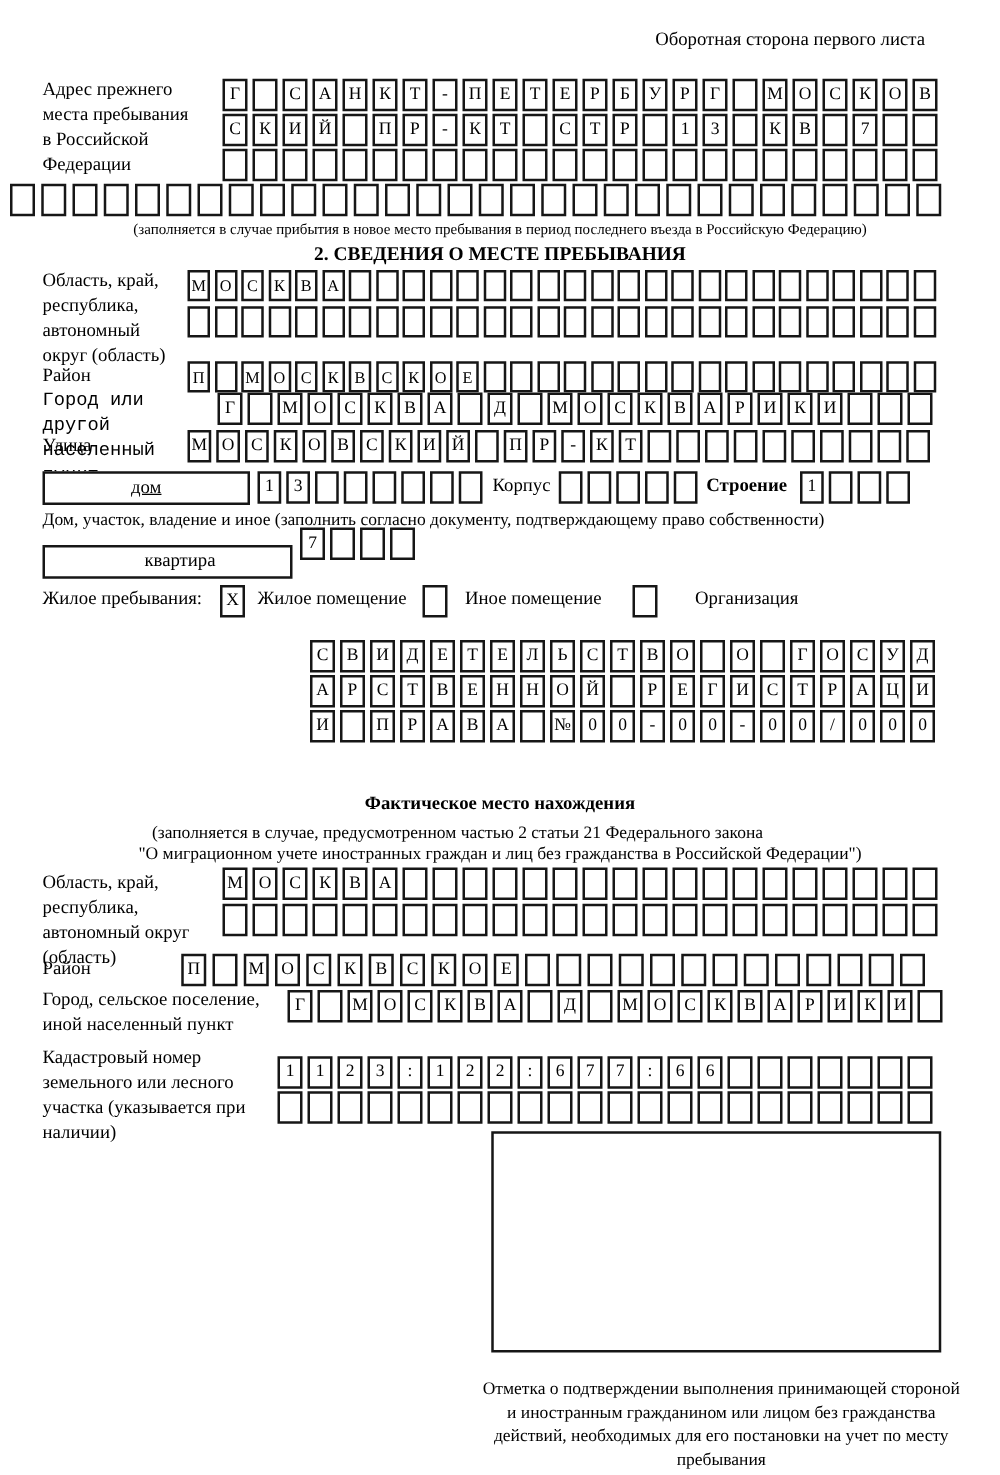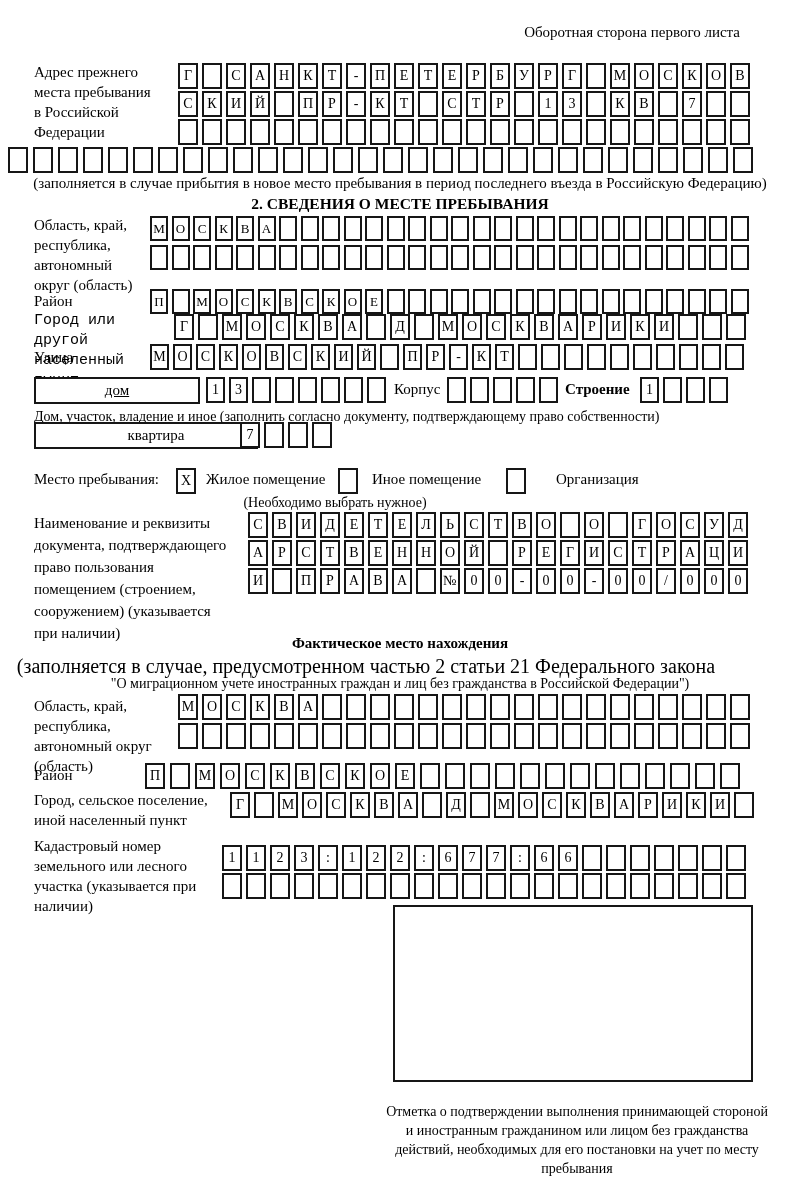--- a/index.html
+++ b/index.html
@@ -2,21 +2,21 @@
 <html><head>
 <meta charset="utf-8">
 <style>
   html,body{margin:0;padding:0;background:#fff;}
   .page{
     position:relative;width:800px;height:1180px;background:#ffffff;
     font-family:"Liberation Serif",serif;color:#000;overflow:hidden;
   }
   .lbl{position:absolute;font-size:15px;line-height:20px;}
   .inl{position:absolute;font-size:15px;white-space:nowrap;}
-  .cap{position:absolute;font-size:15px;line-height:17px;}
+  .cap{position:absolute;font-size:12px;line-height:17px;}
   .center{text-align:center;}
   .title{position:absolute;left:0;width:100%;text-align:center;font-weight:bold;font-size:15.5px;}
   .cells{position:absolute;display:flex;}
   .cell{
     box-sizing:border-box;flex:none;height:26px;border:2px solid #161616;
     display:inline-flex;align-items:center;justify-content:center;
     font-family:"Liberation Serif",serif;font-size:14px;background:#fff;
   }
   .p24 .cell{width:20px;margin-right:4px;}
   .p25 .cell{width:20px;margin-right:5px;}
@@ -323,44 +323,42 @@
     </div>
   <div class="inl" style="left:565px;top:381px;font-weight:bold;">Строение</div>
   <div class="cells p23" style="left:640px;top:377px;">
       <span class="cell">1</span>
       <span class="cell"></span>
       <span class="cell"></span>
       <span class="cell"></span>
     </div>
   <div class="cap" style="left:34px;top:408px;width:760px;font-size:14px;">Дом, участок, владение и иное (заполнить согласно документу, подтверждающему право собственности)</div>
 
-  <div class="bigbox" style="left:34px;top:422px;width:224px;padding-left:20px;">квартира</div>
+  <div class="bigbox" style="left:34px;top:436px;width:200px;padding-left:20px;">квартира</div>
   <div class="cells p24" style="left:240px;top:422px;">
       <span class="cell">7</span>
       <span class="cell"></span>
       <span class="cell"></span>
       <span class="cell"></span>
     </div>
 
-  <div class="inl" style="left:34px;top:471px;">Место пребывания:</div>
+  <div class="inl" style="left:34px;top:471px;">Жилое пребывания:</div>
   <div class="cells p24" style="left:176px;top:468px;">
       <span class="cell">X</span>
     </div>
   <div class="inl" style="left:206px;top:471px;">Жилое помещение</div>
   <div class="cells p24" style="left:338px;top:468px;">
       <span class="cell"></span>
     </div>
   <div class="inl" style="left:372px;top:471px;">Иное помещение</div>
   <div class="cells p24" style="left:506px;top:468px;">
       <span class="cell"></span>
     </div>
   <div class="inl" style="left:556px;top:471px;">Организация</div>
-  <div class="cap center" style="left:170px;top:494px;width:330px;font-size:14px;">(Необходимо выбрать нужное)</div>
-
-  <div class="lbl" style="left:34px;top:512px;width:200px;line-height:22px;">Наименование и реквизиты документа, подтверждающего право пользования помещением (строением, сооружением) (указывается при наличии)</div>
+
   <div class="cells p24" style="left:248px;top:512px;">
       <span class="cell">С</span>
       <span class="cell">В</span>
       <span class="cell">И</span>
       <span class="cell">Д</span>
       <span class="cell">Е</span>
       <span class="cell">Т</span>
       <span class="cell">Е</span>
       <span class="cell">Л</span>
       <span class="cell">Ь</span>
@@ -418,21 +416,21 @@
       <span class="cell">-</span>
       <span class="cell">0</span>
       <span class="cell">0</span>
       <span class="cell">/</span>
       <span class="cell">0</span>
       <span class="cell">0</span>
       <span class="cell">0</span>
     </div>
 
   <div class="title" style="top:635px;font-size:15px;">Фактическое место нахождения</div>
-  <div class="cap center" style="left:0;top:658px;width:732px;font-size:20px;">(заполняется в случае, предусмотренном частью 2 статьи 21 Федерального закона</div>
+  <div class="cap center" style="left:0;top:658px;width:732px;font-size:14px;">(заполняется в случае, предусмотренном частью 2 статьи 21 Федерального закона</div>
   <div class="cap center" style="left:0;top:675px;width:800px;font-size:14px;">"О миграционном учете иностранных граждан и лиц без гражданства в Российской Федерации")</div>
 
   <div class="lbl" style="left:34px;top:696px;width:150px;">Область, край, республика, автономный округ (область)</div>
   <div class="cells p24" style="left:178px;top:694px;">
       <span class="cell">М</span>
       <span class="cell">О</span>
       <span class="cell">С</span>
       <span class="cell">К</span>
       <span class="cell">В</span>
       <span class="cell">А</span>

